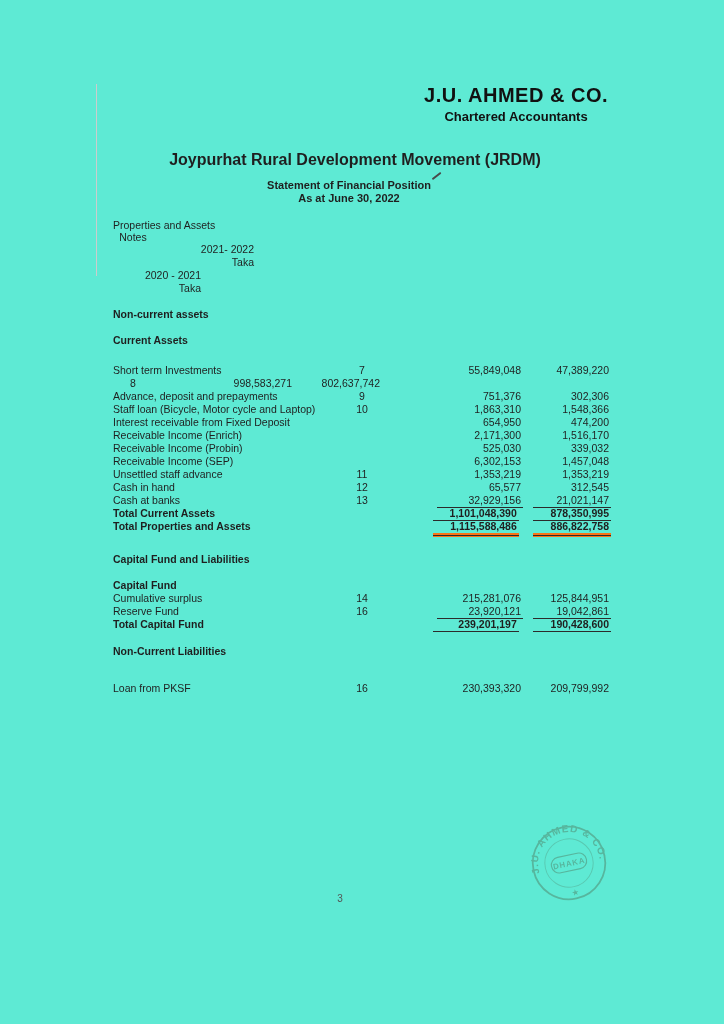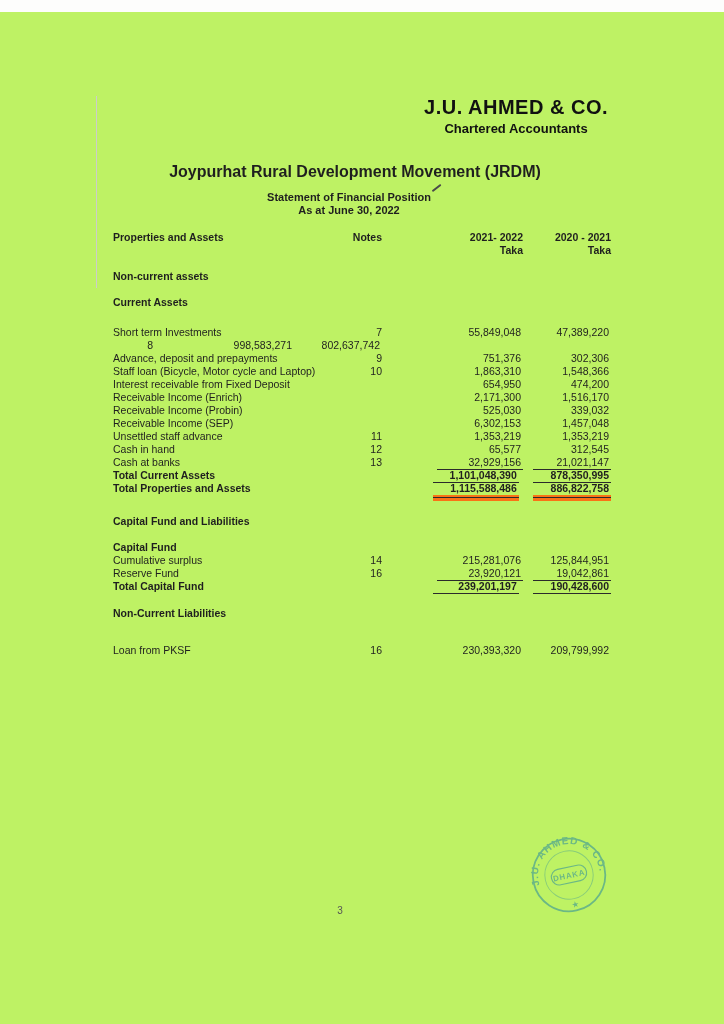--- a/index.html
+++ b/index.html
@@ -4,53 +4,53 @@
 <style>
   html,body{margin:0;padding:0;}
   body{
     width:724px;height:1024px;
     background:#fdfdfc;
     font-family:"Liberation Sans","DejaVu Sans",sans-serif;
     color:#1f1f1f;
     position:relative;
     overflow:hidden;
   }
-  .page{position:absolute;inset:0;background:#bef264;margin-top:12px;}
+  .page{position:absolute;inset:0;background:#5eead4;}
 
   
   .scan-line{position:absolute;left:96px;top:84px;width:1px;height:192px;background:#cccccc;}
 
   
   .firm{position:absolute;top:84px;right:116px;text-align:center;}
   .firm-name{font-size:20px;font-weight:bold;letter-spacing:0.5px;color:#111;white-space:nowrap;}
   .firm-sub{font-size:13px;font-weight:bold;color:#111;margin-top:2px;white-space:nowrap;}
 
   
   .doc-org{position:absolute;left:113px;top:151px;width:484px;text-align:center;font-size:16px;font-weight:bold;}
   .doc-stmt{position:absolute;left:101px;top:179px;width:496px;text-align:center;font-size:11px;font-weight:bold;line-height:13px;}
 
   
   .pen-mark{position:absolute;left:431px;top:175px;width:11px;height:1.8px;background:#4a4a4a;transform:rotate(-38deg);border-radius:1px;}
 
   
   .ftable{position:absolute;left:113px;top:219px;width:498px;font-size:10.5px;}
-  .thead{display:flex;margin-bottom:13px;font-weight:bold;}
+  .thead{display:flex;margin-bottom:13px;font-weight:normal;flex-direction:column;}
   .thead .c-v1,.thead .c-v2{line-height:13px;}
   .row{display:flex;height:13px;line-height:13px;}
   .row.bold{font-weight:bold;gap:9px;}
   .section .c-label{font-weight:bold;}
   .c-label{width:229px;text-align:left;white-space:nowrap;}
-  .c-note{width:40px;text-align:right;}
+  .c-note{width:40px;text-align:center;}
   .c-v1{width:141px;text-align:right;}
   .c-v2{width:88px;text-align:right;}
   .vspan{display:inline-block;text-align:right;padding-right:2px;box-sizing:border-box;}
   .c-v1 .vspan{min-width:86px;}
   .c-v2 .vspan{min-width:78px;}
   .u{border-bottom:1px solid #2b2b2b;}
-  .uu{border-bottom:6px solid #f97316;position:relative;}
+  .uu{border-bottom:4px solid #f97316;position:relative;}
   .uu::after{content:"";position:absolute;left:0;right:0;bottom:-3px;border-bottom:1px solid #2b2b2b;}
 
   
   .stamp{position:absolute;left:527px;top:821px;opacity:0.78;transform:rotate(-12deg);}
 
   
   .page-num{position:absolute;left:330px;top:893px;width:20px;text-align:center;font-size:10px;color:#555;}
 </style>
 </head>
 <body>

